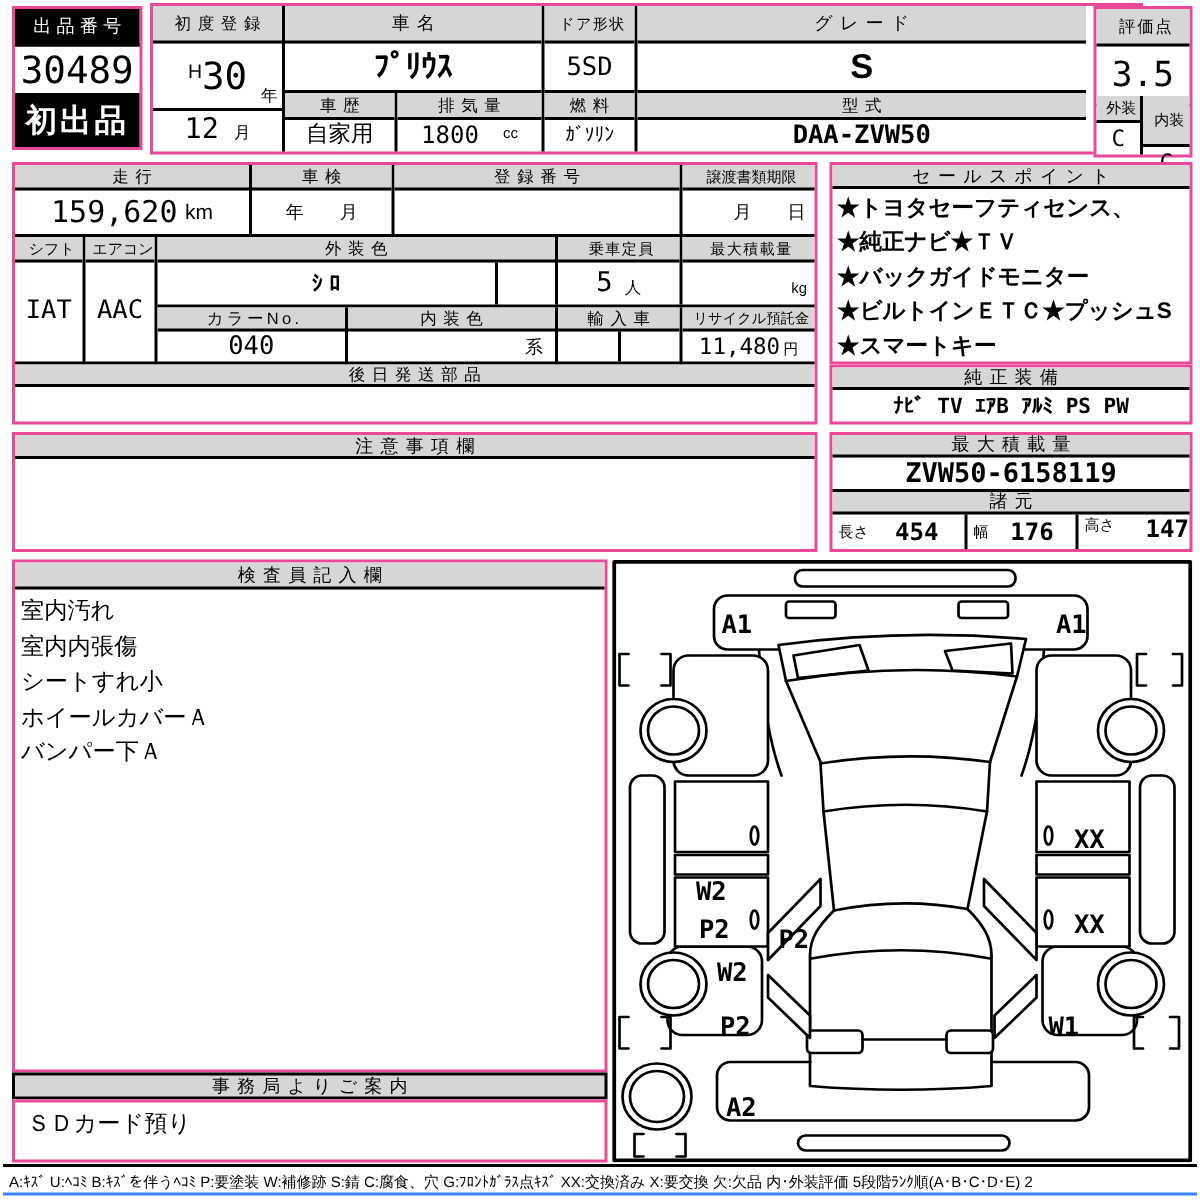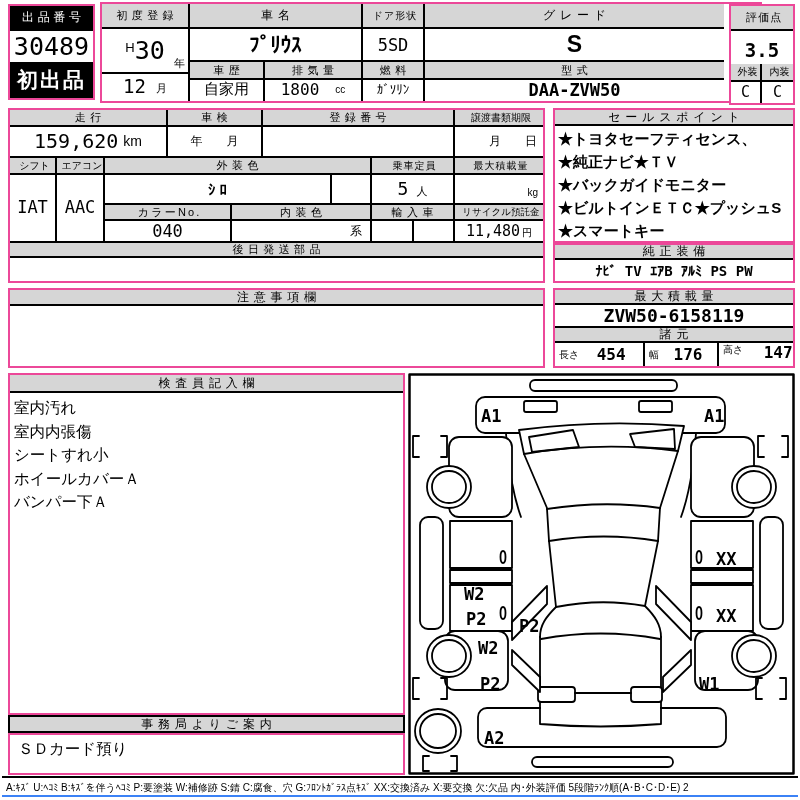--- a/index.html
+++ b/index.html
@@ -76,27 +76,27 @@
     <div class="abs" style="left:323px;top:0;width:299px;height:97px">
       <div class="hdr" style="height:25px">グレード</div>
       <div class="val bd-b" style="height:33px;font-size:23px;font-weight:bold">S</div>
       <div class="hdr" style="height:18px;font-size:11px">型式</div>
       <div class="val mono" style="height:19px;font-size:17px;font-weight:bold">DAA-ZVW50</div>
     </div>
   </div>
 
   <div class="box" style="left:729px;top:4px;width:66px;height:101px">
     <div class="hdr" style="height:25px;font-size:11px;letter-spacing:.1em">評価点</div>
-    <div class="val mono bd-b" style="height:40px;font-size:19px;font-weight:bold">3.5</div>
+    <div class="val mono bd-b" style="height:40px;font-size:23px;font-weight:normal">3.5</div>
     <div class="abs bd-r" style="left:0;top:58px;width:31px;height:39px">
       <div class="hdr" style="height:18px;font-size:10px;letter-spacing:0">外装</div>
       <div class="val mono" style="height:19px;font-size:15px">C</div>
     </div>
     <div class="abs" style="left:31px;top:58px;width:31px;height:39px">
-      <div class="hdr" style="height:18px;font-size:10px;letter-spacing:0">内装</div>
+      <div class="hdr" style="height:34px;font-size:10px;letter-spacing:0">内装</div>
       <div class="val mono" style="height:19px;font-size:15px">C</div>
     </div>
   </div>
 
   <div class="box" style="left:8px;top:108px;width:537px;height:175px">
 
     <div class="abs bd-r bd-b" style="left:0;top:0;width:158px;height:48px">
       <div class="hdr" style="height:17px;font-size:11px">走行</div>
       <div class="val" style="height:27px">
         <span class="mono" style="font-size:20px">159,620</span>

